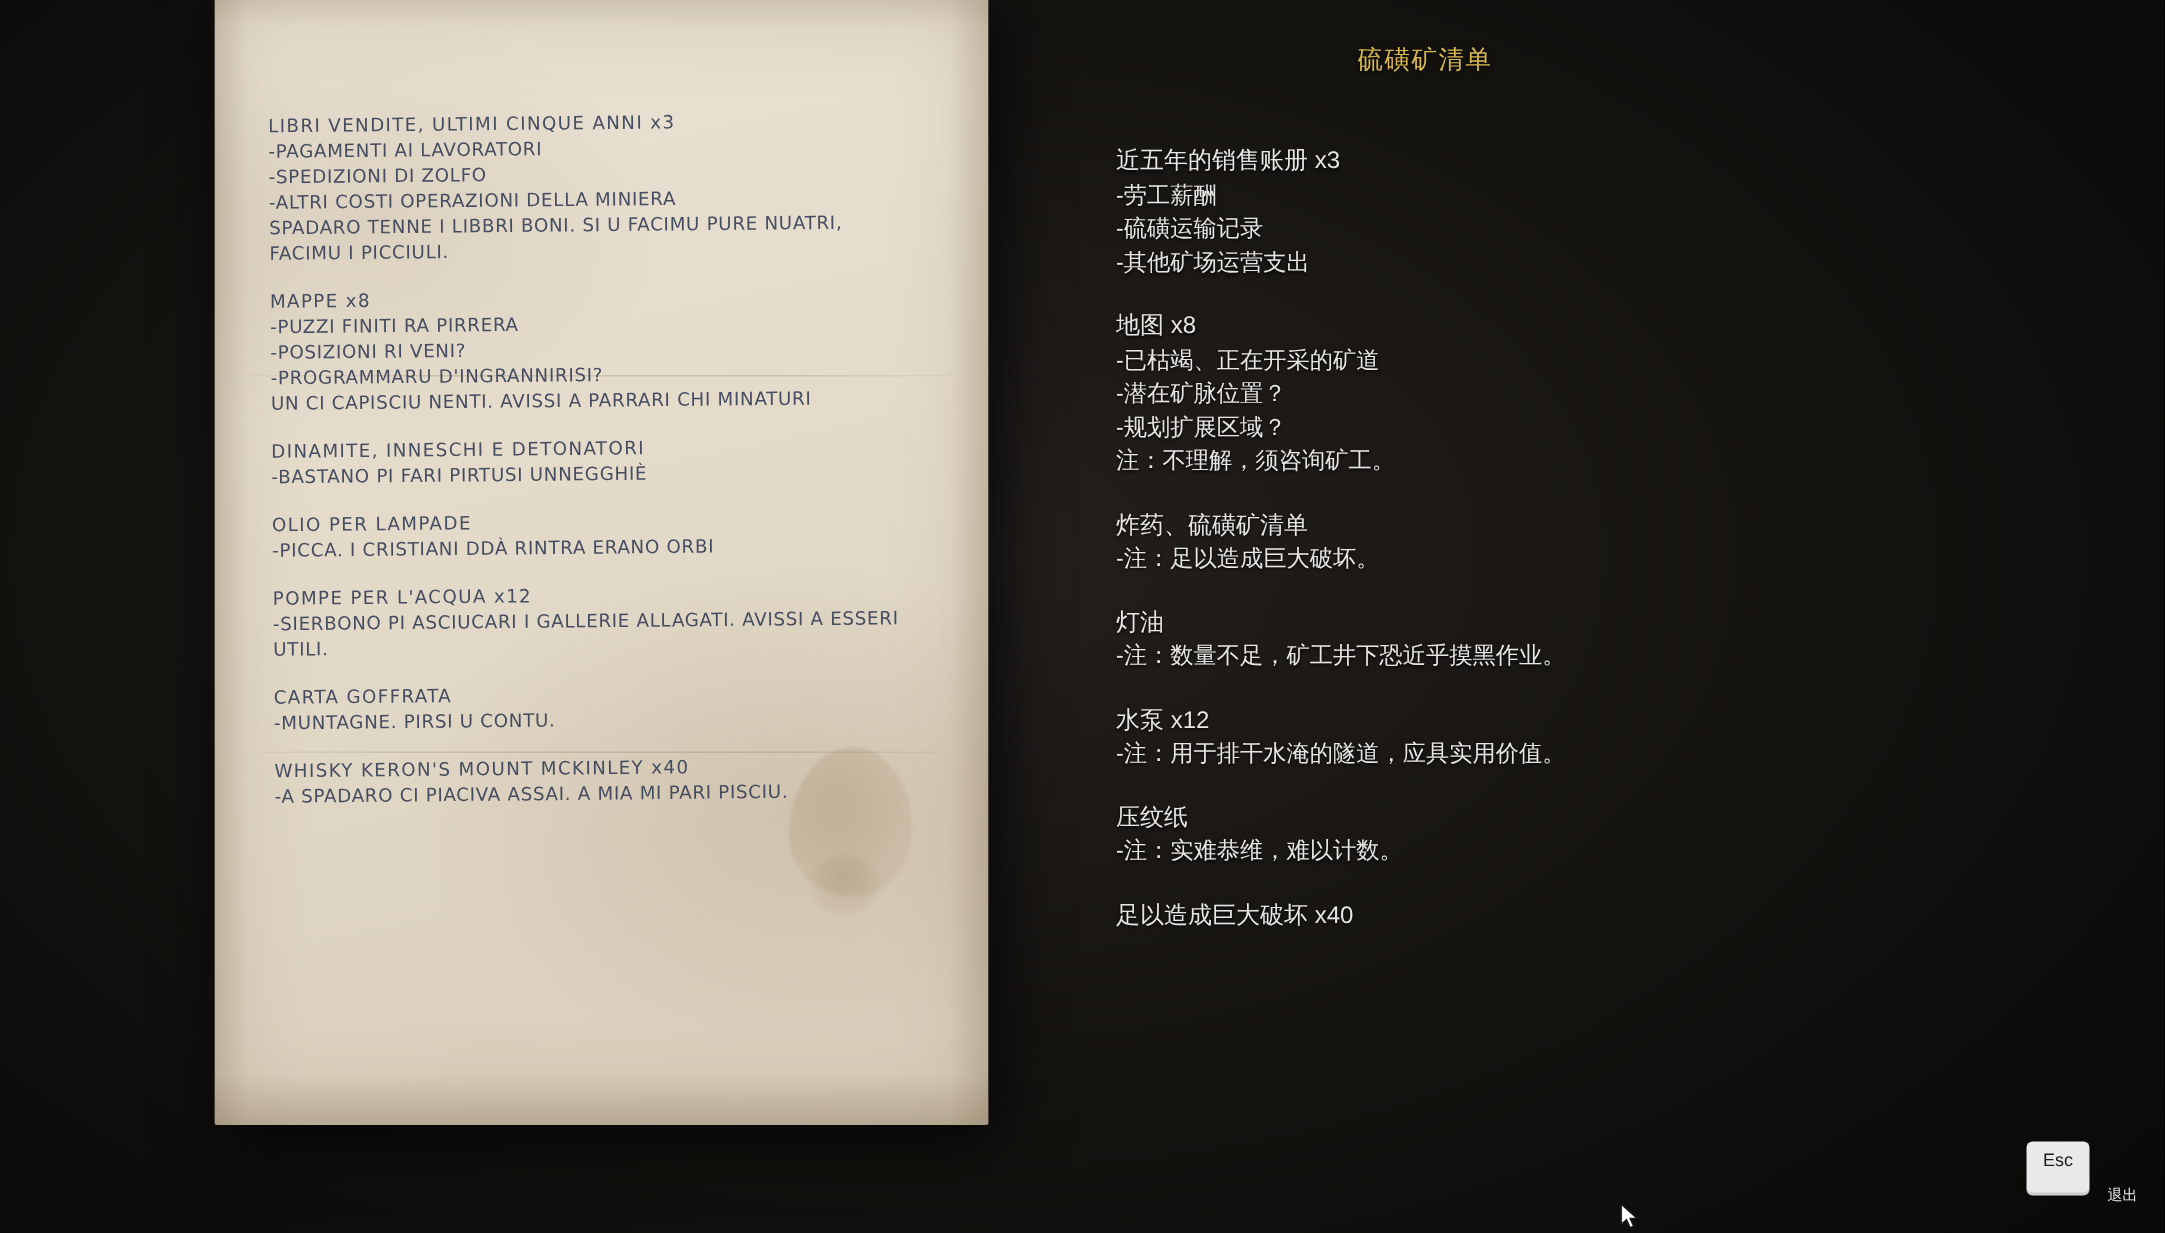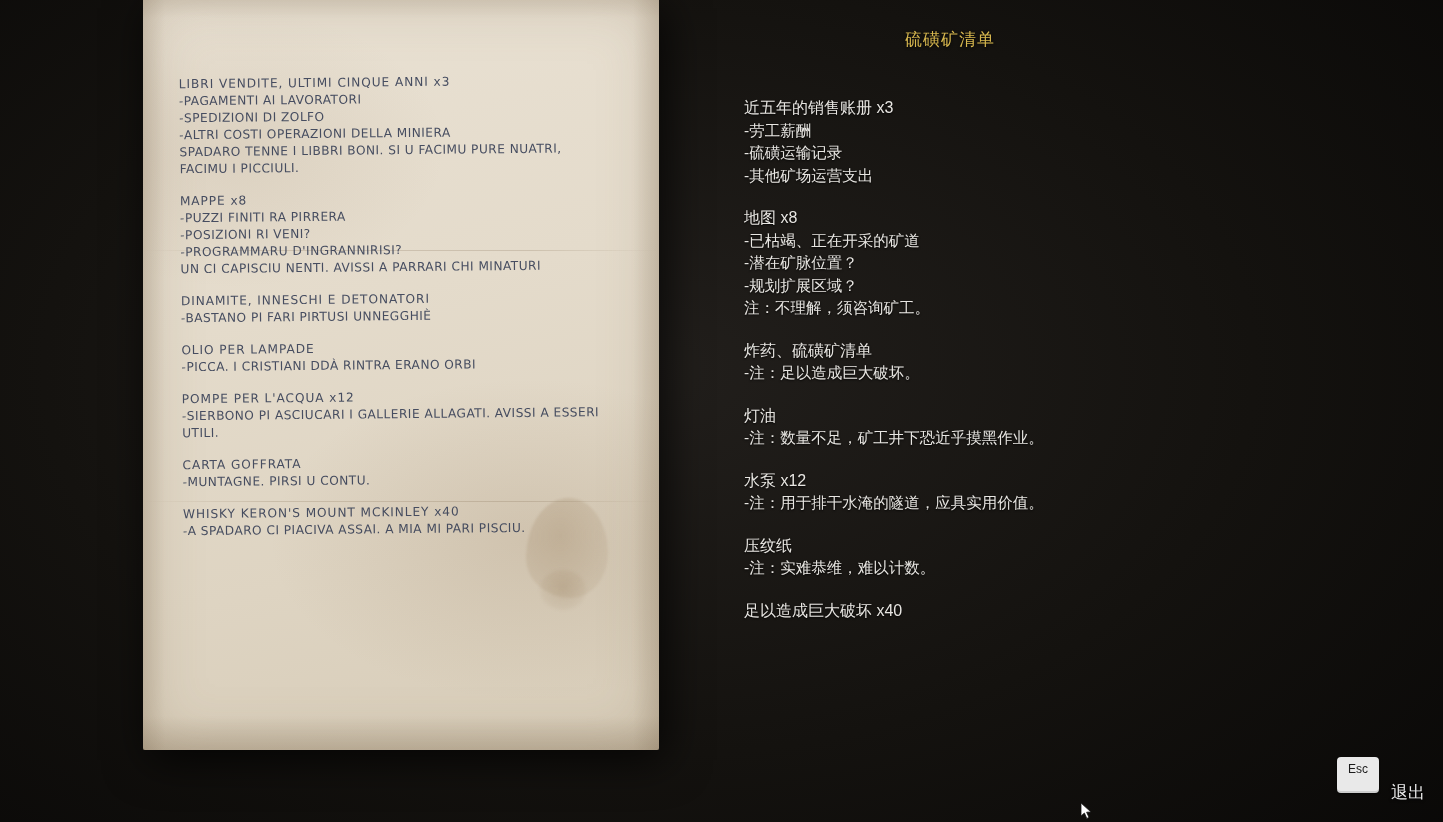--- a/index.html
+++ b/index.html
@@ -143,21 +143,21 @@
     font-size: 12px;
     border-radius: 4px;
     padding: 5px 10px 17px;
     min-width: 22px;
     text-align: center;
     box-shadow: 0 1px 2px rgba(0,0,0,0.6), inset 0 -2px 0 rgba(0,0,0,0.12);
     font-family: "Liberation Sans", sans-serif;
   }
   .exit-label {
     color: #ececec;
-    font-size: 17px;
+    font-size: 10px;
     text-shadow: 0 1px 3px rgba(0,0,0,0.9);
     margin-top: 36px;
   }
 
   
   .cursor {
     position: absolute;
     left: 1081px;
     top: 803px;
     width: 12px;

